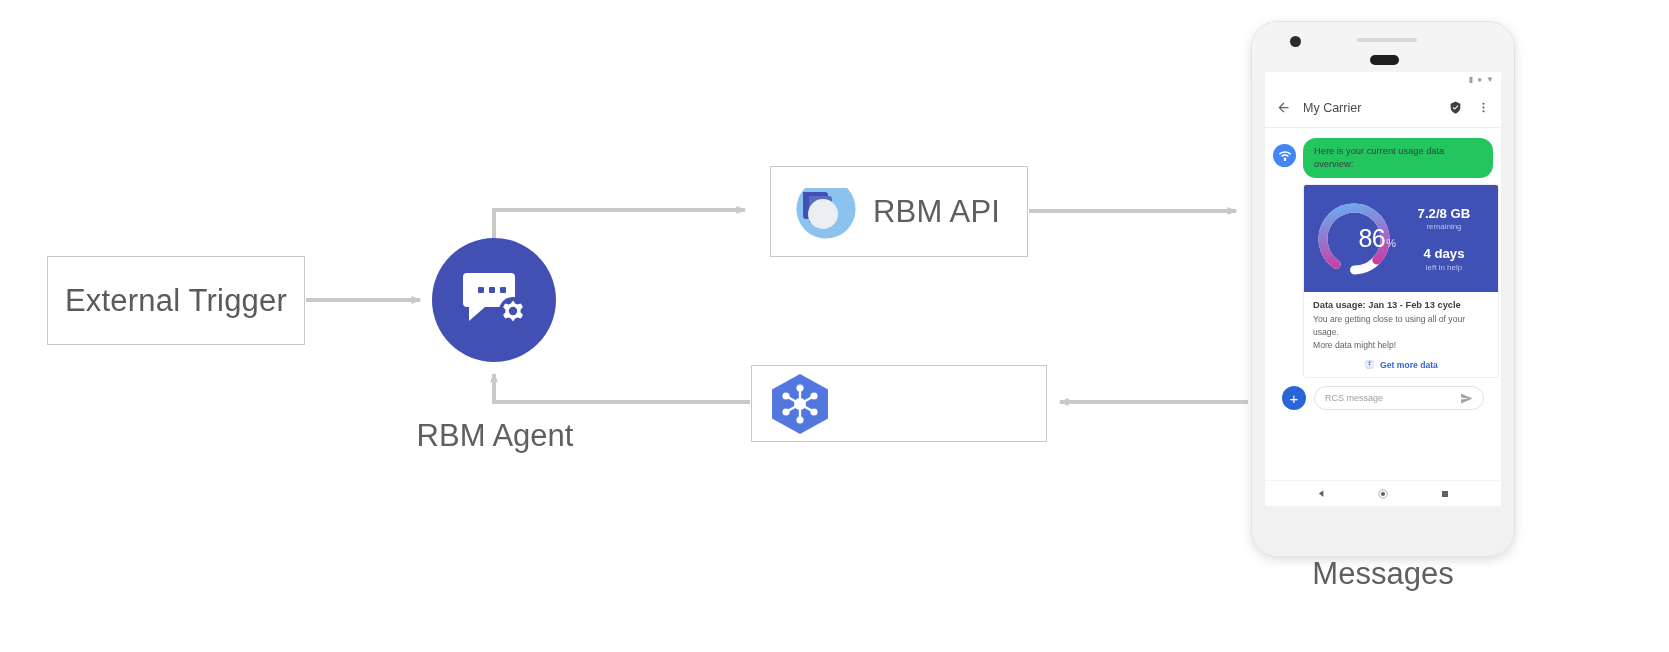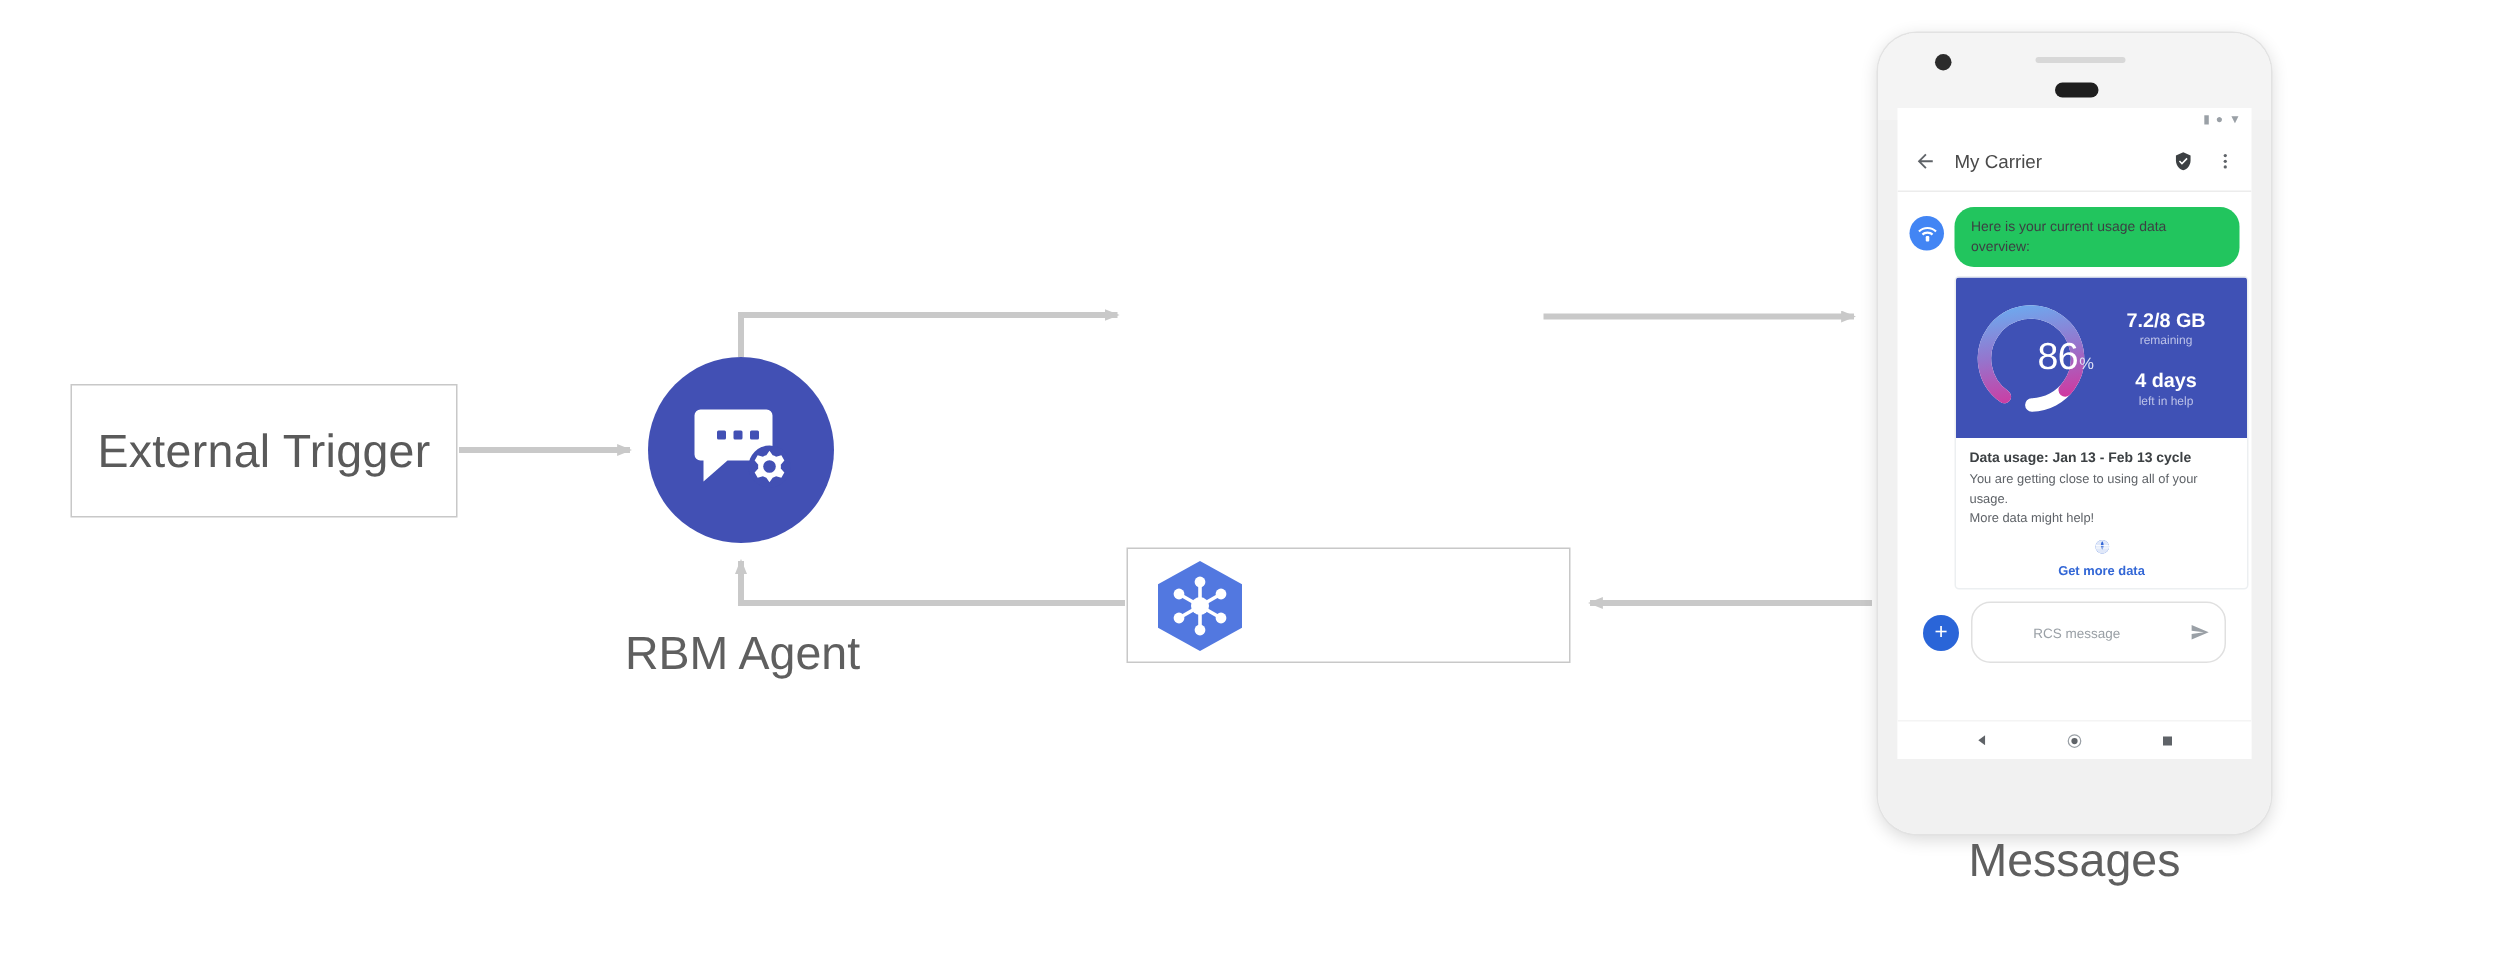--- a/index.html
+++ b/index.html
@@ -83,28 +83,28 @@
   #gauge-pct{ font-size:25px; color:#fff; font-weight:300; letter-spacing:-.5px;}
   #gauge-sign{ font-size:11px; color:#dfe1f5; margin-left:1px;}
   #hero-right{ flex:1; text-align:center; color:#fff; padding-left:2px;}
   .hero-big{ font-size:13.2px; font-weight:700; line-height:1.15;}
   .hero-small{ font-size:8px; color:#bcc2e8; margin-top:1px;}
   #hero-gap{ height:15px;}
 
   #card-body{ padding:8px 9px 7px 9px;}
   #card-title{ font-size:9.3px; font-weight:700; color:#3c4043;}
   #card-desc{ font-size:8.6px; color:#5f6368; line-height:1.5; margin-top:3px;}
-  #card-action{ margin-top:7px; display:flex; align-items:center; justify-content:center; gap:5px;flex-direction:column;}
+  #card-action{ margin-top:7px; display:flex; align-items:center; justify-content:center; gap:5px;}
   #card-action-label{ font-size:8.6px; color:#3367d6; font-weight:600;}
 
   #composer{ margin-top:8px; display:flex; align-items:center; gap:8px; padding:0 9px;}
   #plus-btn{ width:24px; height:24px; border-radius:50%; background:#2a65d8; color:#fff;
              display:flex; align-items:center; justify-content:center; font-size:15px; line-height:1; flex:0 0 24px;}
-  #input-pill{ flex:1; height:41px; border:1px solid #e0e0e0; border-radius:13px;
-               display:flex; align-items:center; padding:0 10px; gap:16px;text-align:center;}
+  #input-pill{ flex:1; height:24px; border:1px solid #e0e0e0; border-radius:13px;
+               display:flex; align-items:center; padding:0 10px; gap:16px;}
   #input-placeholder{ flex:1; font-size:9px; color:#9aa0a6;}
 
   #navbar{ position:absolute; left:0; right:0; bottom:0; height:26px; background:#fff;
            display:flex; align-items:center; justify-content:space-around; padding:0 26px;
            border-top:1px solid #f4f4f4;}
   .nav-ico{ color:#5f6368; }
 
   #phone-caption{
     position:absolute; left:1252px; top:556px; width:262px; text-align:center;
     font-size:31px; font-weight:300; color:#5f5f5f;
@@ -152,20 +152,29 @@
         <g transform="translate(40,30)">
           <circle cx="12" cy="12" r="14" fill="#4250b4"></circle>
           <path d="M12,1.5 l2.1,3.0 a8.6,8.6 0 0 1 2.3,0.95 l3.5,-0.9 l2.0,3.5 l-2.4,2.7 a8.6,8.6 0 0 1 0,2.5 l2.4,2.7 l-2.0,3.5 l-3.5,-0.9 a8.6,8.6 0 0 1 -2.3,0.95 L12,22.5 l-2.1,-3.0 a8.6,8.6 0 0 1 -2.3,-0.95 l-3.5,0.9 l-2.0,-3.5 l2.4,-2.7 a8.6,8.6 0 0 1 0,-2.5 L2.1,8.05 l2.0,-3.5 l3.5,0.9 a8.6,8.6 0 0 1 2.3,-0.95 z" fill="#ffffff"></path>
           <circle cx="12" cy="12" r="4.2" fill="#4250b4"></circle>
         </g>
       </svg>
     </div>
   </div>
   <div id="rbm-agent-caption">RBM Agent</div>
 
+  <div class="node-box" id="rbm-api-box">
+    <svg width="68" height="68" viewBox="0 0 68 68">
+      <path d="M10,58 a30,30 0 0 1 0,-42 a30,30 0 0 1 42,0 a30,30 0 0 1 0,42 z" fill="#8bc2ee" transform="rotate(180 34 34)"></path>
+      <path d="M14,14 h22 a3,3 0 0 1 3,3 v24 h-22 a3,3 0 0 1 -3,-3 z" fill="#3f51b5"></path>
+      <path d="M20,18 h20 a3,3 0 0 1 3,3 v24 h-20 a3,3 0 0 1 -3,-3 z" fill="#5c6bc0"></path>
+      <circle cx="34" cy="36" r="15" fill="#eceff1"></circle>
+    </svg>
+    <span class="node-label">RBM API</span>
+  </div>
 
   <div class="node-box" id="webhook-box">
     <svg width="64" height="62" viewBox="0 0 64 62">
       <path d="M32,1 L60,16.5 L60,45.5 L32,61 L4,45.5 L4,16.5 z" fill="#5278e0"></path>
       <g fill="#ffffff">
         <circle cx="32" cy="31" r="6"></circle>
         <circle cx="32" cy="15" r="3.6"></circle>
         <circle cx="18" cy="23" r="3.6"></circle>
         <circle cx="18" cy="39" r="3.6"></circle>
         <circle cx="46" cy="23" r="3.6"></circle>

